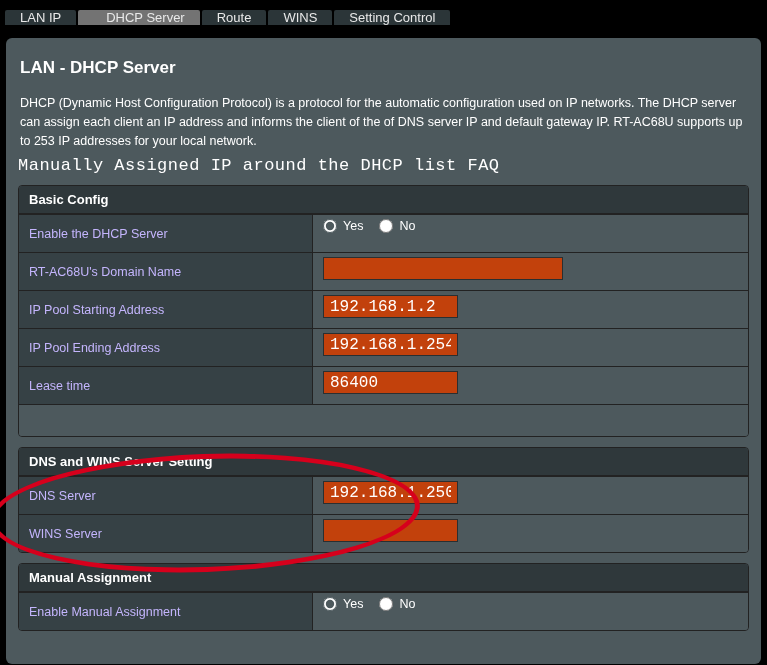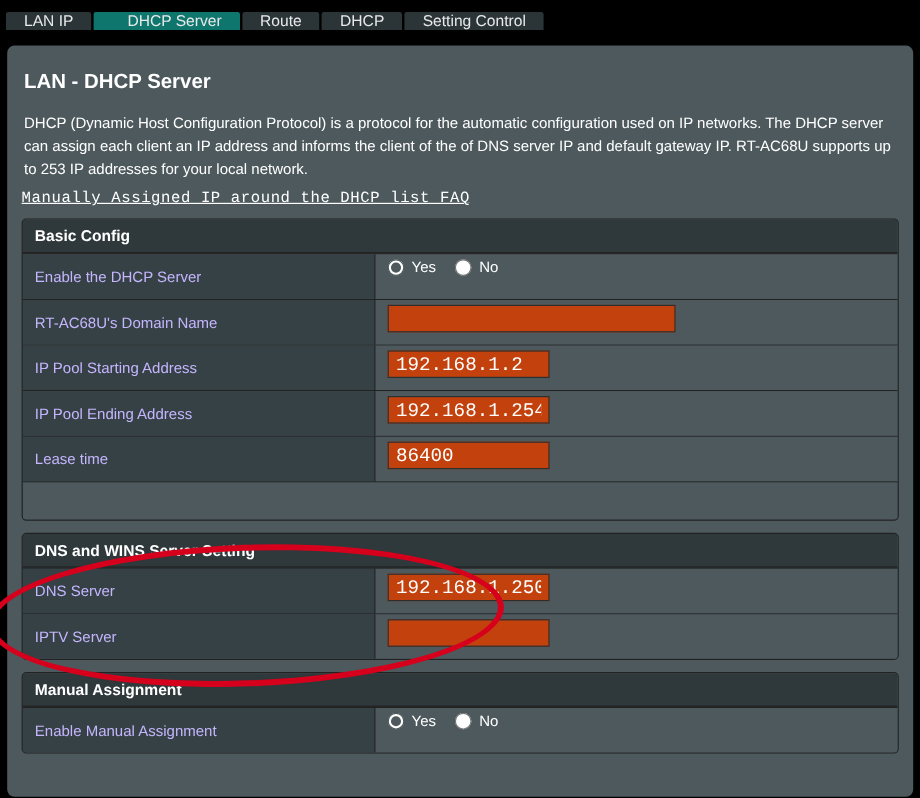--- a/index.html
+++ b/index.html
@@ -26,21 +26,21 @@
     align-items: center;
     background: #2b3538;
     color: #e9e9e9;
     margin-right: 2px;
     font-size: 13px;
     cursor: pointer;
     border-top-left-radius: 2px;
     border-top-right-radius: 2px;
   }
   .tab.active {
-    background: #0f766e;
+    background: #737373;
     padding-left: 28px;
   }
   .page {
     margin: 4px 6px 0 6px;
     background: #4d595d;
     border-radius: 6px;
     padding: 14px 12px 0 12px;
     height: 626px;
     overflow: hidden;
   }
@@ -51,23 +51,22 @@
     margin: 6px 2px 16px 2px;
   }
   .desc {
     font-size: 12.5px;
     color: #fff;
     line-height: 1.5;
     margin: 0 2px 6px 2px;
   }
   .faq-link {
     font-family: "Courier New", monospace;
-    font-size: 13px;
-    color: #fff;
-    text-decoration: underline;
+    font-size: 17px;
+    color: #fff;
     letter-spacing: 0.5px;
     cursor: pointer;
     display: inline-block;
     margin-bottom: 10px;
   }
   .section {
     border: 1px solid #222;
     border-radius: 4px;
     margin-bottom: 10px;
     overflow: hidden;
@@ -138,21 +137,21 @@
     transform: rotate(-2deg);
   }
 </style>
 </head>
 <body>
 
 <div class="tabs">
   <div class="tab">LAN IP</div>
   <div class="tab active">DHCP Server</div>
   <div class="tab">Route</div>
-  <div class="tab">DHCP</div>
+  <div class="tab">WINS</div>
   <div class="tab">Setting Control</div>
 </div>
 
 <div class="page">
   <div class="page-title">LAN - DHCP Server</div>
   <div class="desc">DHCP (Dynamic Host Configuration Protocol) is a protocol for the automatic configuration used on IP networks. The DHCP server can assign each client an IP address and informs the client of the of DNS server IP and default gateway IP. RT-AC68U supports up to 253 IP addresses for your local network.</div>
   <a class="faq-link">Manually Assigned IP around the DHCP list FAQ</a>
 
   
   <div class="section">
@@ -208,21 +207,21 @@
     <div class="section-header">DNS and WINS Server Setting</div>
 
     <div class="row">
       <div class="cell-label">DNS Server</div>
       <div class="cell-value">
         <input type="text" value="192.168.1.250" style="">
       </div>
     </div>
 
     <div class="row">
-      <div class="cell-label">IPTV Server</div>
+      <div class="cell-label">WINS Server</div>
       <div class="cell-value">
         <input type="text" value="" style="">
       </div>
     </div>
   </div>
 
   
   <div class="section">
     <div class="section-header">Manual Assignment</div>
 

